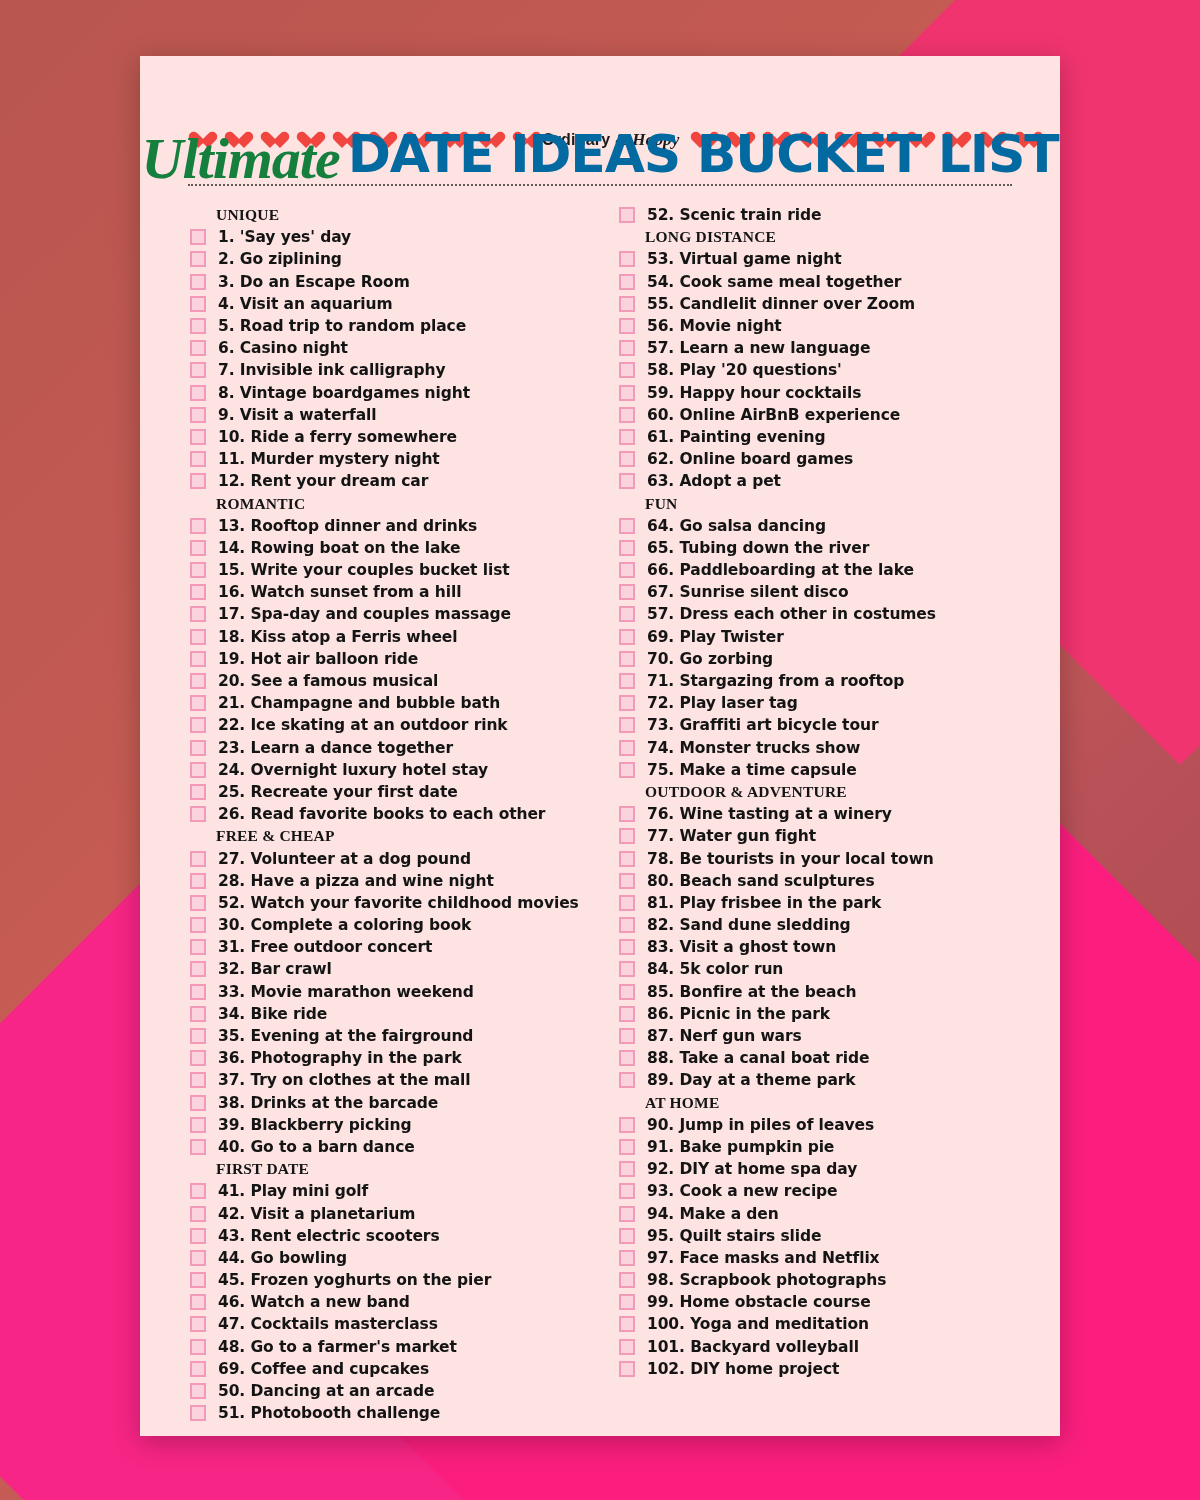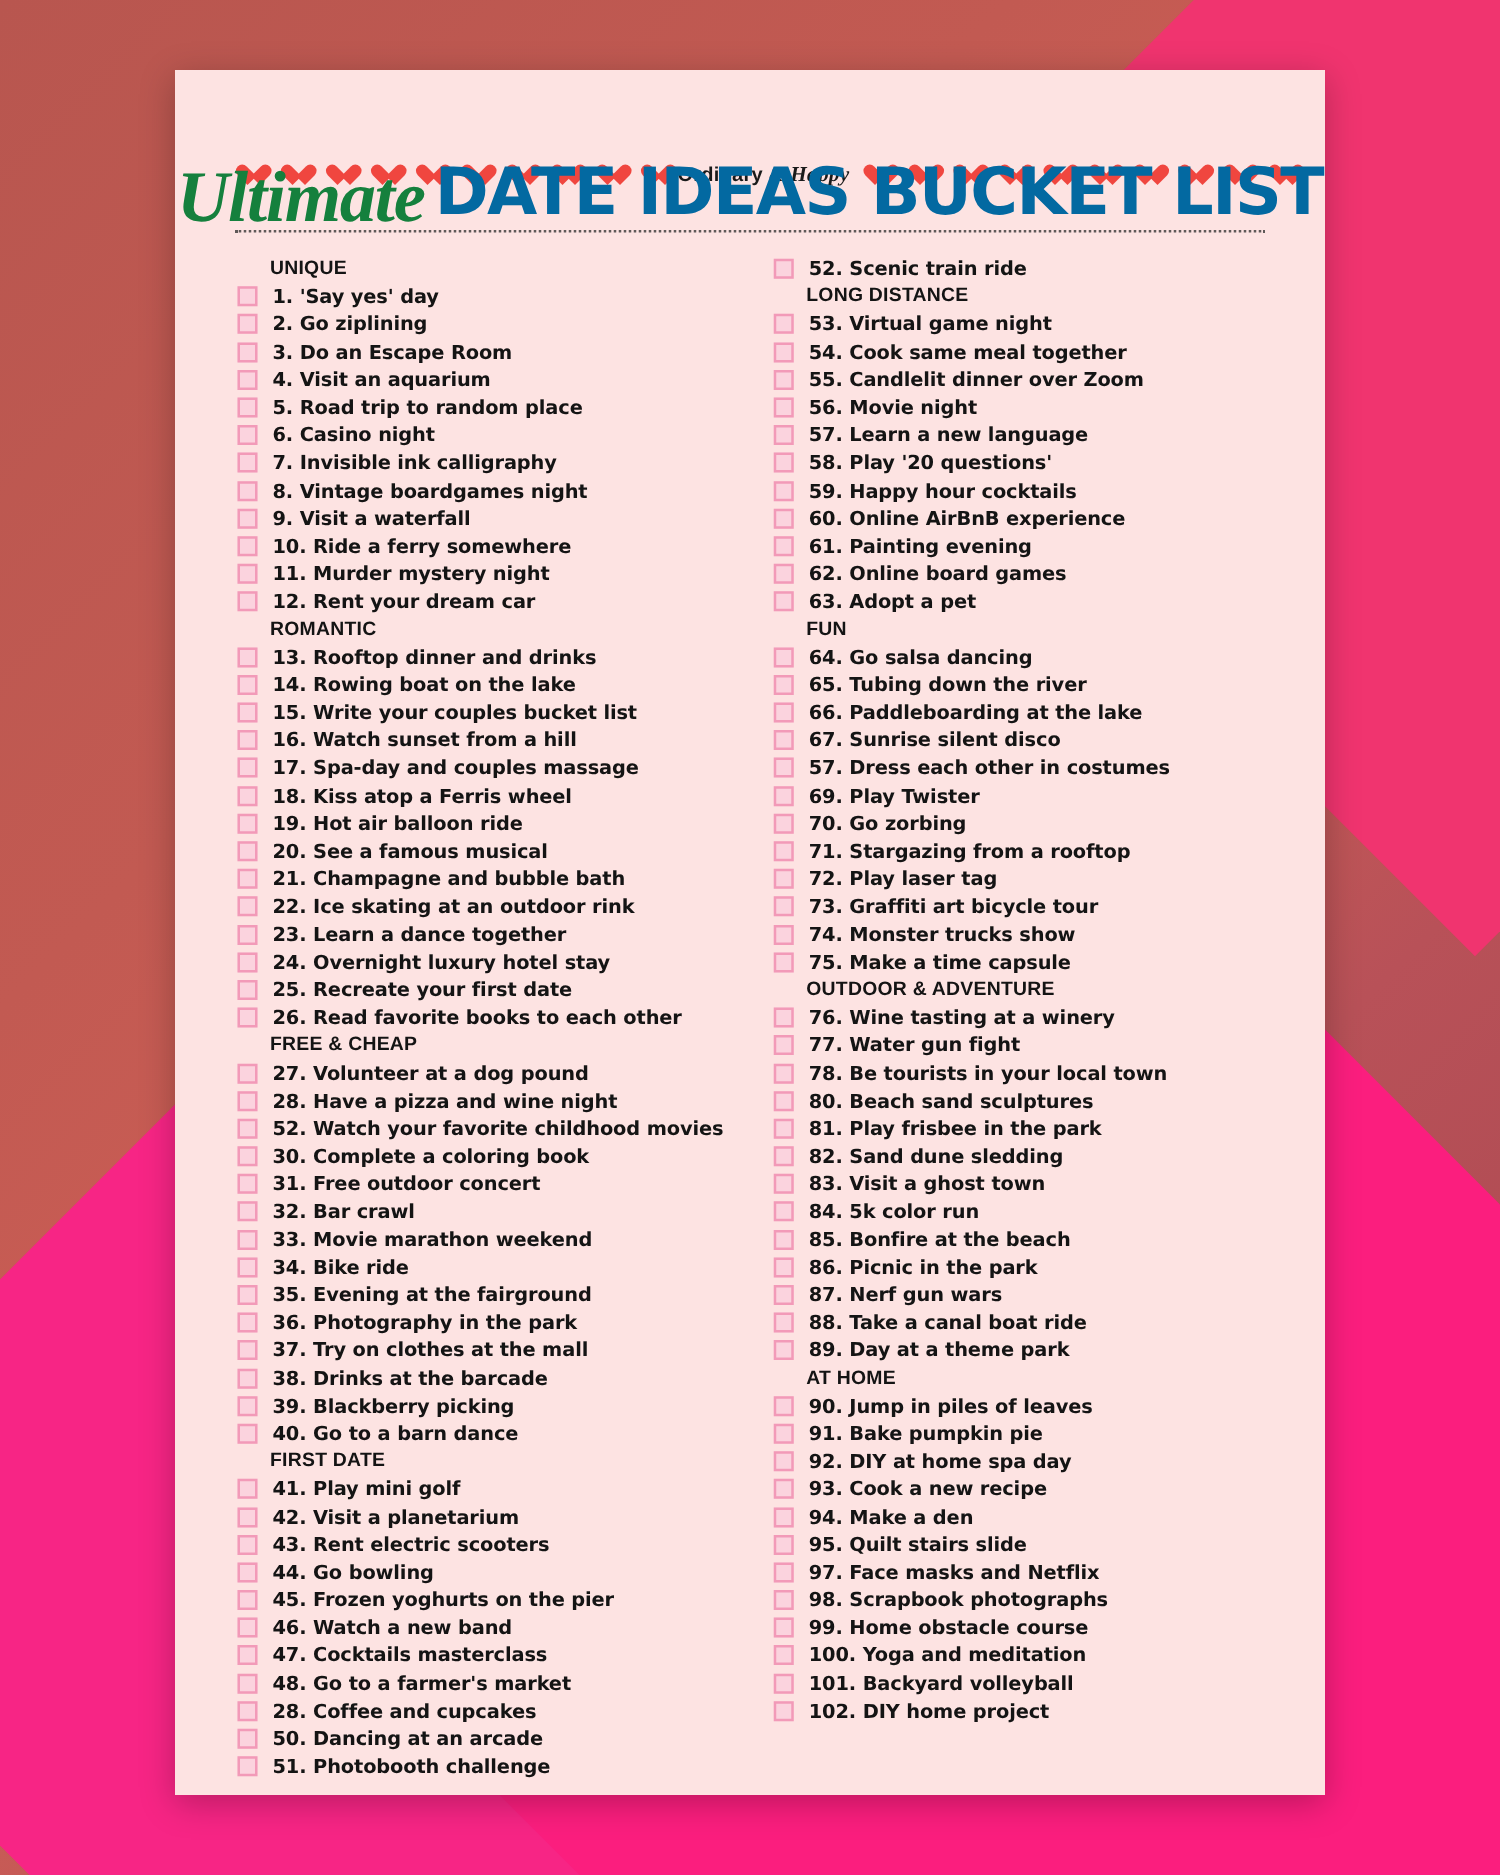--- a/index.html
+++ b/index.html
@@ -182,21 +182,21 @@
   .cat {
     display: flex;
     align-items: center;
     height: 22.2px;
   }
   .cat .spacer {
     width: 26px;
     flex: 0 0 auto;
   }
   .cat .txt {
-    font-family: Liberation Sans, sans-serif;
+    font-family: Liberation Serif, serif;
     font-weight: 700;
     font-size: 15.5px;
     color: #141414;
     letter-spacing: 0.2px;
   }
 </style>
 </head>
 <body>
 
 <div class="bg">
@@ -450,21 +450,21 @@
         <div class="row">
           <span class="cb"></span>
           <span class="txt">47. Cocktails masterclass</span>
         </div>
         <div class="row">
           <span class="cb"></span>
           <span class="txt">48. Go to a farmer's market</span>
         </div>
         <div class="row">
           <span class="cb"></span>
-          <span class="txt">28. Coffee and cupcakes</span>
+          <span class="txt">69. Coffee and cupcakes</span>
         </div>
         <div class="row">
           <span class="cb"></span>
           <span class="txt">50. Dancing at an arcade</span>
         </div>
         <div class="row">
           <span class="cb"></span>
           <span class="txt">51. Photobooth challenge</span>
         </div>
       </div>

